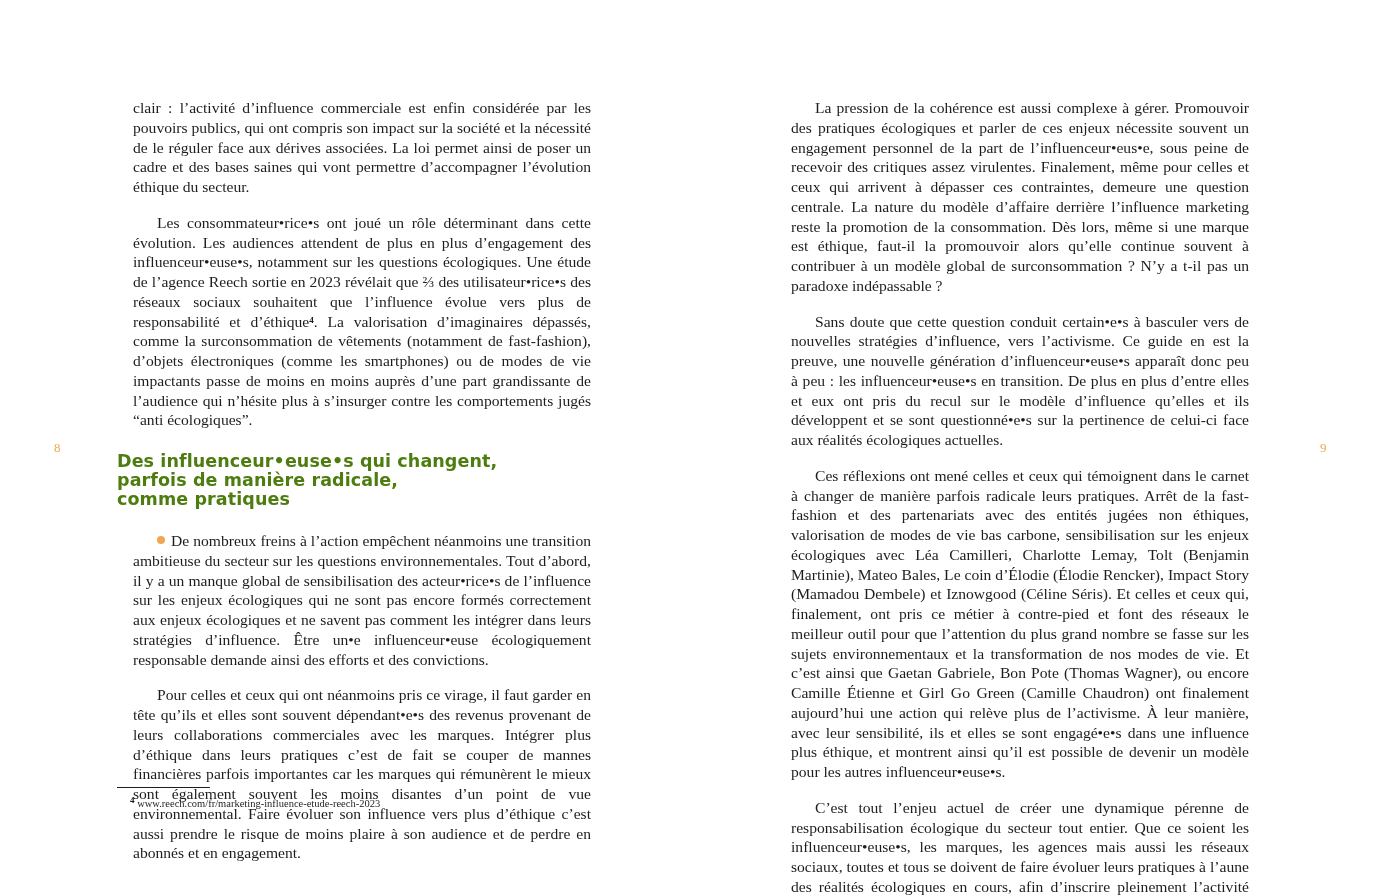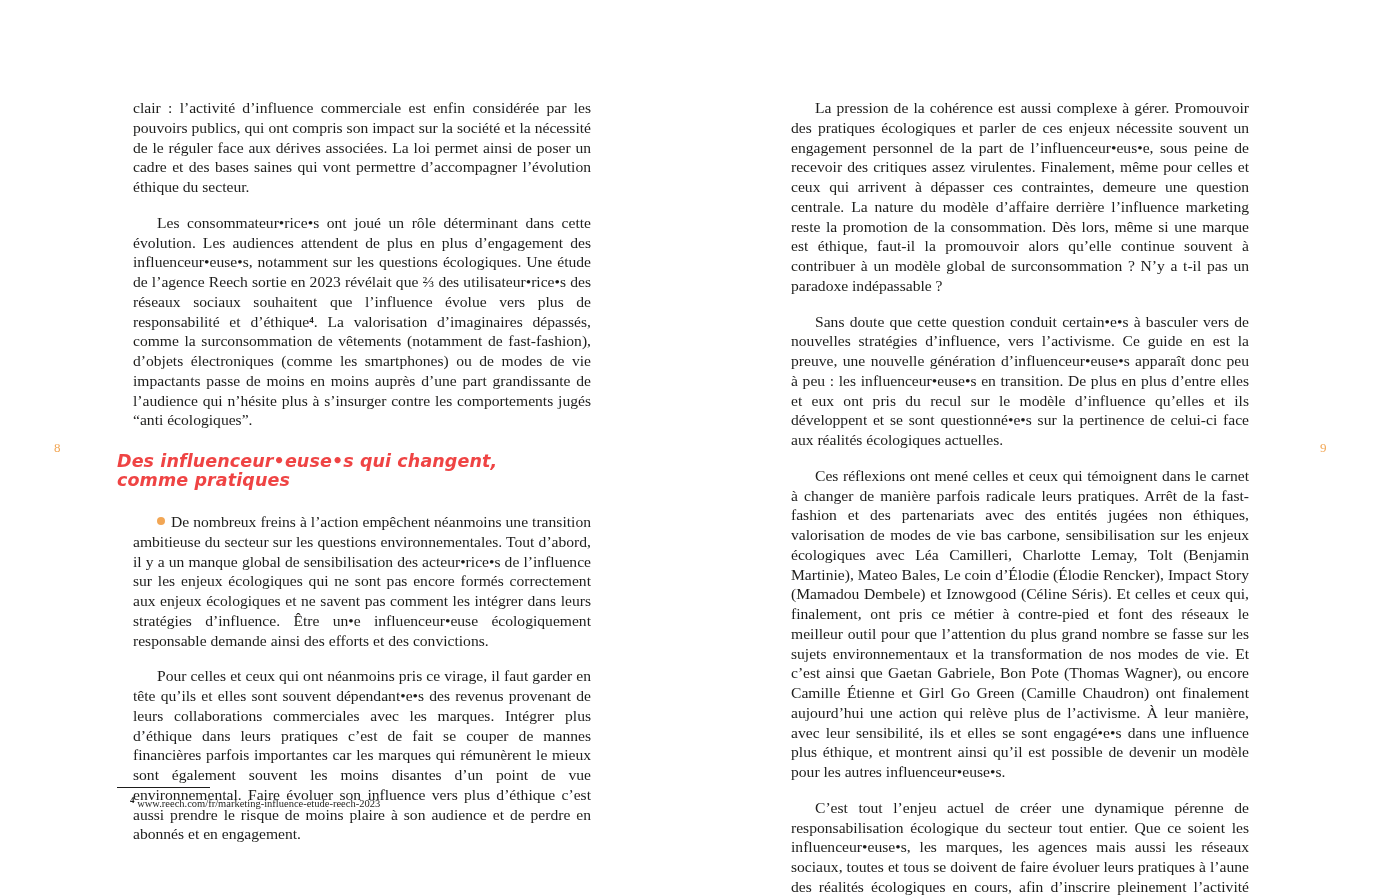--- a/index.html
+++ b/index.html
@@ -39,24 +39,23 @@
     }
     .column p.indent {
       text-indent: 24px;
     }
     .heading {
       margin: 22px 0 22px 0;
       font-family: "DejaVu Sans", "Liberation Sans", sans-serif;
       font-weight: bold;
       font-size: 17.5px;
       line-height: 19px;
-      color: #ef4444;
+      color: #4d7c0f;
       text-align: left;
       letter-spacing: 0.1px;
-      font-style: italic;
     }
     .heading span { display: block; }
     .bullet {
       display: inline-block;
       width: 8px;
       height: 8px;
       border-radius: 50%;
       background: #f2a654;
       margin-right: 6px;
       vertical-align: 2px;
@@ -97,20 +96,21 @@
 </head>
 <body>
 
 <div class="page page-left">
   <div class="column">
     <p>clair : l’activité d’influence commerciale est enfin considérée par les pouvoirs publics, qui ont compris son impact sur la société et la nécessité de le réguler face aux dérives associées. La loi permet ainsi de poser un cadre et des bases saines qui vont permettre d’accompagner l’évolution éthique du secteur.</p>
     <p class="indent"><span>Les consommateur•rice•s ont joué un rôle déterminant dans cette évolution. Les audiences attendent de plus en plus d’engagement des influenceur•euse•s, notamment sur les questions écologiques. Une étude de l’agence Reech sortie en 2023 révélait que ⅔ des utilisateur•rice•s des réseaux sociaux souhaitent que l’influence évolue vers plus de responsabilité et d’éthique</span><sup>4</sup><span>. La valorisation d’imaginaires dépassés, comme la surconsommation de vêtements (notamment de fast-fashion), d’objets électroniques (comme les smartphones) ou de modes de vie impactants passe de moins en moins auprès d’une part grandissante de l’audience qui n’hésite plus à s’insurger contre les comportements jugés “anti écologiques”.</span></p>
 
     <h2 class="heading">
       <span>Des influenceur•euse•s qui changent,</span>
+      <span>parfois de manière radicale,</span>
       <span>comme pratiques</span>
     </h2>
 
     <p class="indent"><span class="bullet"></span><span>De nombreux freins à l’action empêchent néanmoins une transition ambitieuse du secteur sur les questions environnementales. Tout d’abord, il y a un manque global de sensibilisation des acteur•rice•s de l’influence sur les enjeux écologiques qui ne sont pas encore formés correctement aux enjeux écologiques et ne savent pas comment les intégrer dans leurs stratégies d’influence. Être un•e influenceur•euse écologiquement responsable demande ainsi des efforts et des convictions.</span></p>
     <p class="indent">Pour celles et ceux qui ont néanmoins pris ce virage, il faut garder en tête qu’ils et elles sont souvent dépendant•e•s des revenus provenant de leurs collaborations commerciales avec les marques. Intégrer plus d’éthique dans leurs pratiques c’est de fait se couper de mannes financières parfois importantes car les marques qui rémunèrent le mieux sont également souvent les moins disantes d’un point de vue environnemental. Faire évoluer son influence vers plus d’éthique c’est aussi prendre le risque de moins plaire à son audience et de perdre en abonnés et en engagement.</p>
   </div>
 
   <div class="page-number">8</div>
 
   <div class="footnote-rule"></div>

